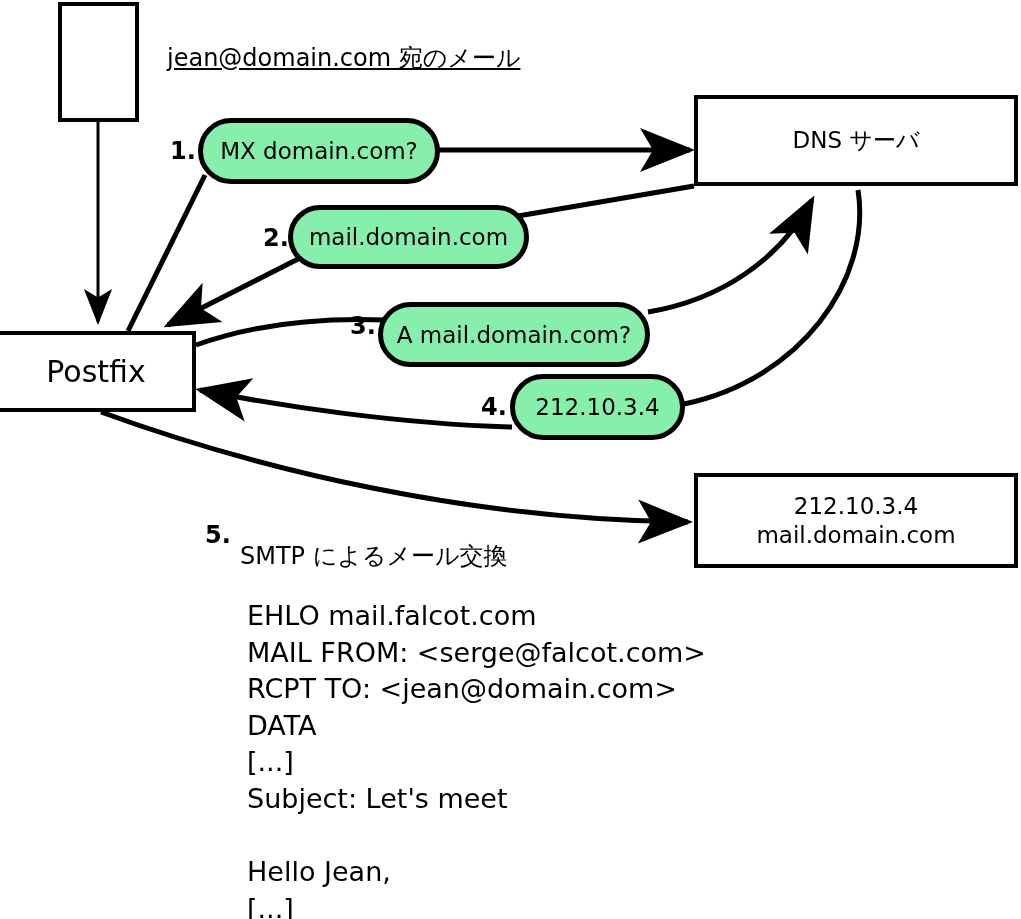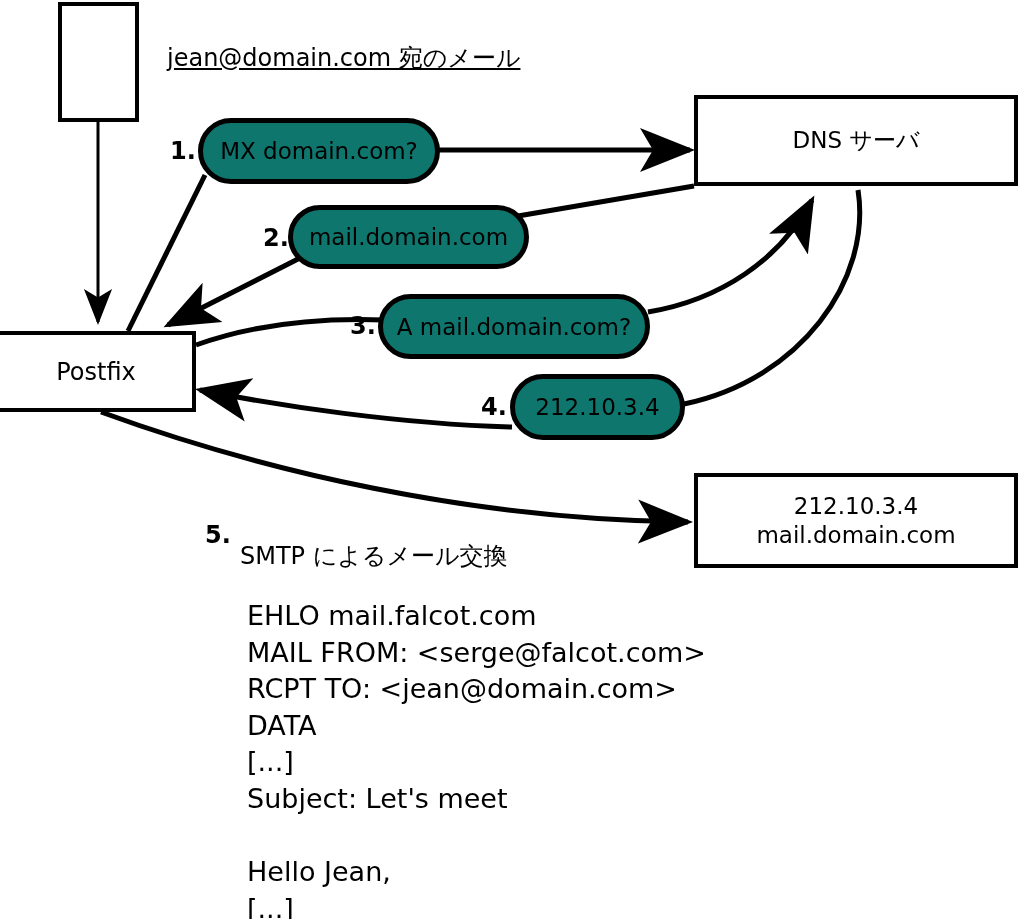--- a/index.html
+++ b/index.html
@@ -32,21 +32,21 @@
     display: flex;
     align-items: center;
     justify-content: center;
     text-align: center;
     line-height: 1.25;
   }
   .bubble {
     position: absolute;
     box-sizing: border-box;
     border: 5px solid #000000;
-    background: #0f766e;
+    background: #86efac;
     border-radius: 999px;
     display: flex;
     align-items: center;
     justify-content: center;
     text-align: left;
     white-space: nowrap;
   }
   .free-text {
     position: absolute;
     white-space: pre;
@@ -98,41 +98,41 @@
     <path d="M512,427 C400,424 280,406 200,390" fill="none" stroke="#000000" stroke-width="5" marker-end="url(#ah)"></path>
 
     <path d="M101,412 C260,470 470,520 688,522" fill="none" stroke="#000000" stroke-width="5" marker-end="url(#ah)"></path>
   </svg>
 
   <div class="node-box" style="left:58px; top:2px; width:81px; height:120px;">
     <span style="font-size:21px;"></span>
   </div>
 
   <div class="node-box" style="left:-4px; top:331px; width:200px; height:81px;">
-    <span style="font-size:24px;">Postfix</span>
+    <span style="font-size:30px;">Postfix</span>
   </div>
 
   <div class="node-box" style="left:694px; top:95px; width:324px; height:91px;">
     <span style="font-size:23px;">DNS サーバ</span>
   </div>
 
   <div class="node-box" style="left:694px; top:473px; width:324px; height:95px; flex-direction:column;">
     <span style="font-size:23px;">212.10.3.4</span>
     <span style="font-size:23px;">mail.domain.com</span>
   </div>
 
   <div class="bubble" style="left:198px; top:118px; width:242px; height:66px;">
     <span style="font-size:23px;">MX domain.com?</span>
   </div>
 
   <div class="bubble" style="left:288px; top:205px; width:241px; height:64px;">
     <span style="font-size:23px;">mail.domain.com</span>
   </div>
 
-  <div class="bubble" style="left:378px; top:294px; width:272px; height:65px;">
+  <div class="bubble" style="left:378px; top:302px; width:272px; height:65px;">
     <span style="font-size:23px;">A mail.domain.com?</span>
   </div>
 
   <div class="bubble" style="left:510px; top:374px; width:175px; height:66px;">
     <span style="font-size:23px;">212.10.3.4</span>
   </div>
 
   <div class="step-num" style="left:170px; top:137px; font-size:24px;">1.</div>
   <div class="step-num" style="left:263px; top:224px; font-size:24px;">2.</div>
   <div class="step-num" style="left:350px; top:312px; font-size:24px;">3.</div>

